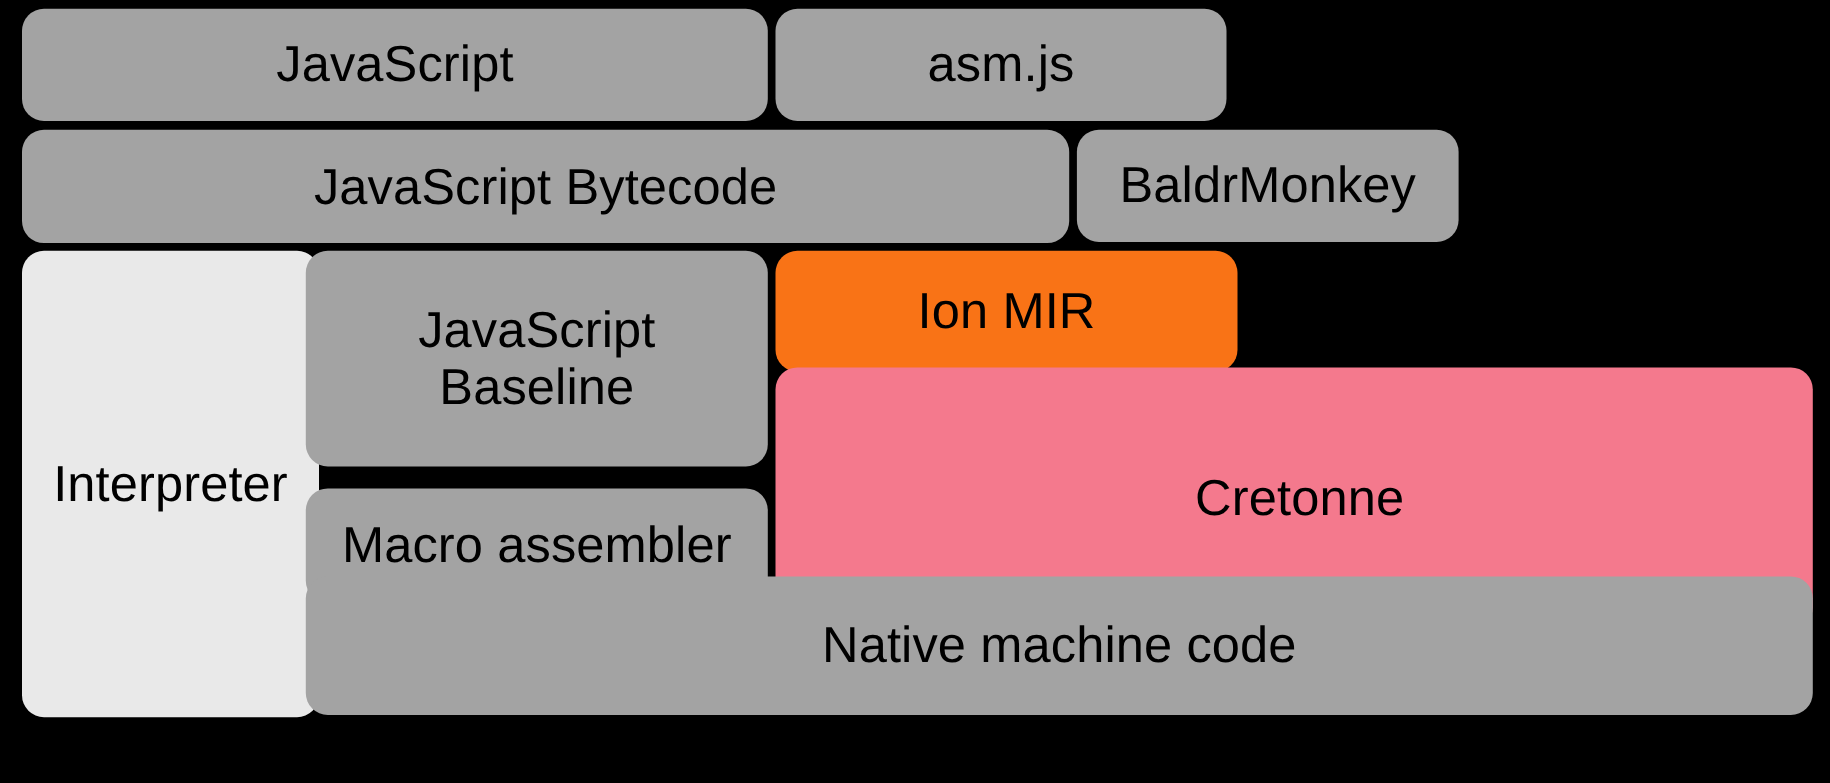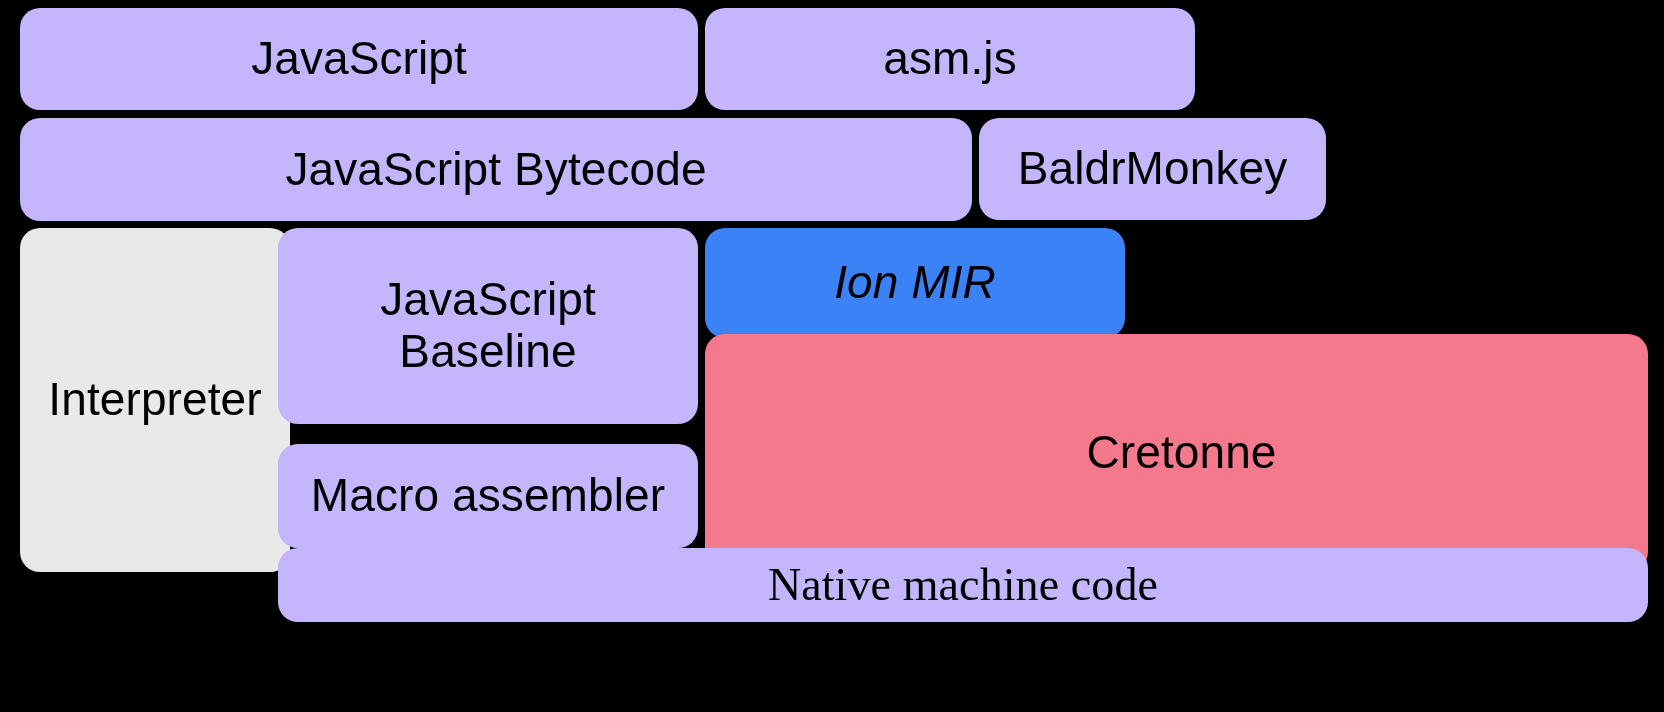--- a/index.html
+++ b/index.html
@@ -28,43 +28,43 @@
     text-align: center;
     color: #000000;
     font-size: 46px;
     line-height: 1.12;
     font-weight: 400;
     letter-spacing: 0.1px;
     padding: 2px 10px;
     white-space: pre-line;
     -webkit-font-smoothing: antialiased;
   }
-  .fill-white { background: #c4b5fd; }
+  .fill-white { background: #a3a3a3; }
   .fill-gray  { background: #E9E9E9; }
-  .fill-green { background: #3b82f6; font-style: italic; }
+  .fill-green { background: #f97316; }
   .fill-pink  { background: #F4798D; padding-left: 20px; }
 
   
   #n-javascript      { left: 20px;   top: 8px;   width: 678px;  height: 102px; }
-  #n-asmjs           { left: 705px;  top: 8px;   width: 490px;  height: 102px; }
+  #n-asmjs           { left: 705px;  top: 8px;   width: 410px;  height: 102px; }
   #n-wasm            { left: 1202px; top: 8px;   width: 446px;  height: 102px; }
 
   
   #n-js-bytecode     { left: 20px;   top: 118px; width: 952px;  height: 103px; }
   #n-baldrmonkey     { left: 979px;  top: 118px; width: 347px;  height: 102px; }
 
   
-  #n-interpreter     { left: 20px;   top: 228px; width: 270px;  height: 344px; }
+  #n-interpreter     { left: 20px;   top: 228px; width: 270px;  height: 424px; }
   #n-js-baseline     { left: 278px;  top: 228px; width: 420px;  height: 196px; }
   #n-macro-assembler { left: 278px;  top: 432px; width: 420px;  height: 104px; margin-top: 12px; }
   #n-ion-mir         { left: 705px;  top: 228px; width: 420px;  height: 110px; }
   #n-cretonne        { left: 705px;  top: 334px; width: 943px;  height: 238px; }
 
   
-  #n-native-code     { left: 278px;  top: 548px; width: 1370px; height: 74px; font-family: Liberation Serif, serif; }
+  #n-native-code     { left: 278px;  top: 524px; width: 1370px; height: 126px; }
 </style>
 </head>
 <body>
 
 <div id="diagram">
 
   <div class="node fill-white" id="n-javascript">JavaScript</div>
 
   <div class="node fill-white" id="n-asmjs">asm.js</div>
 

